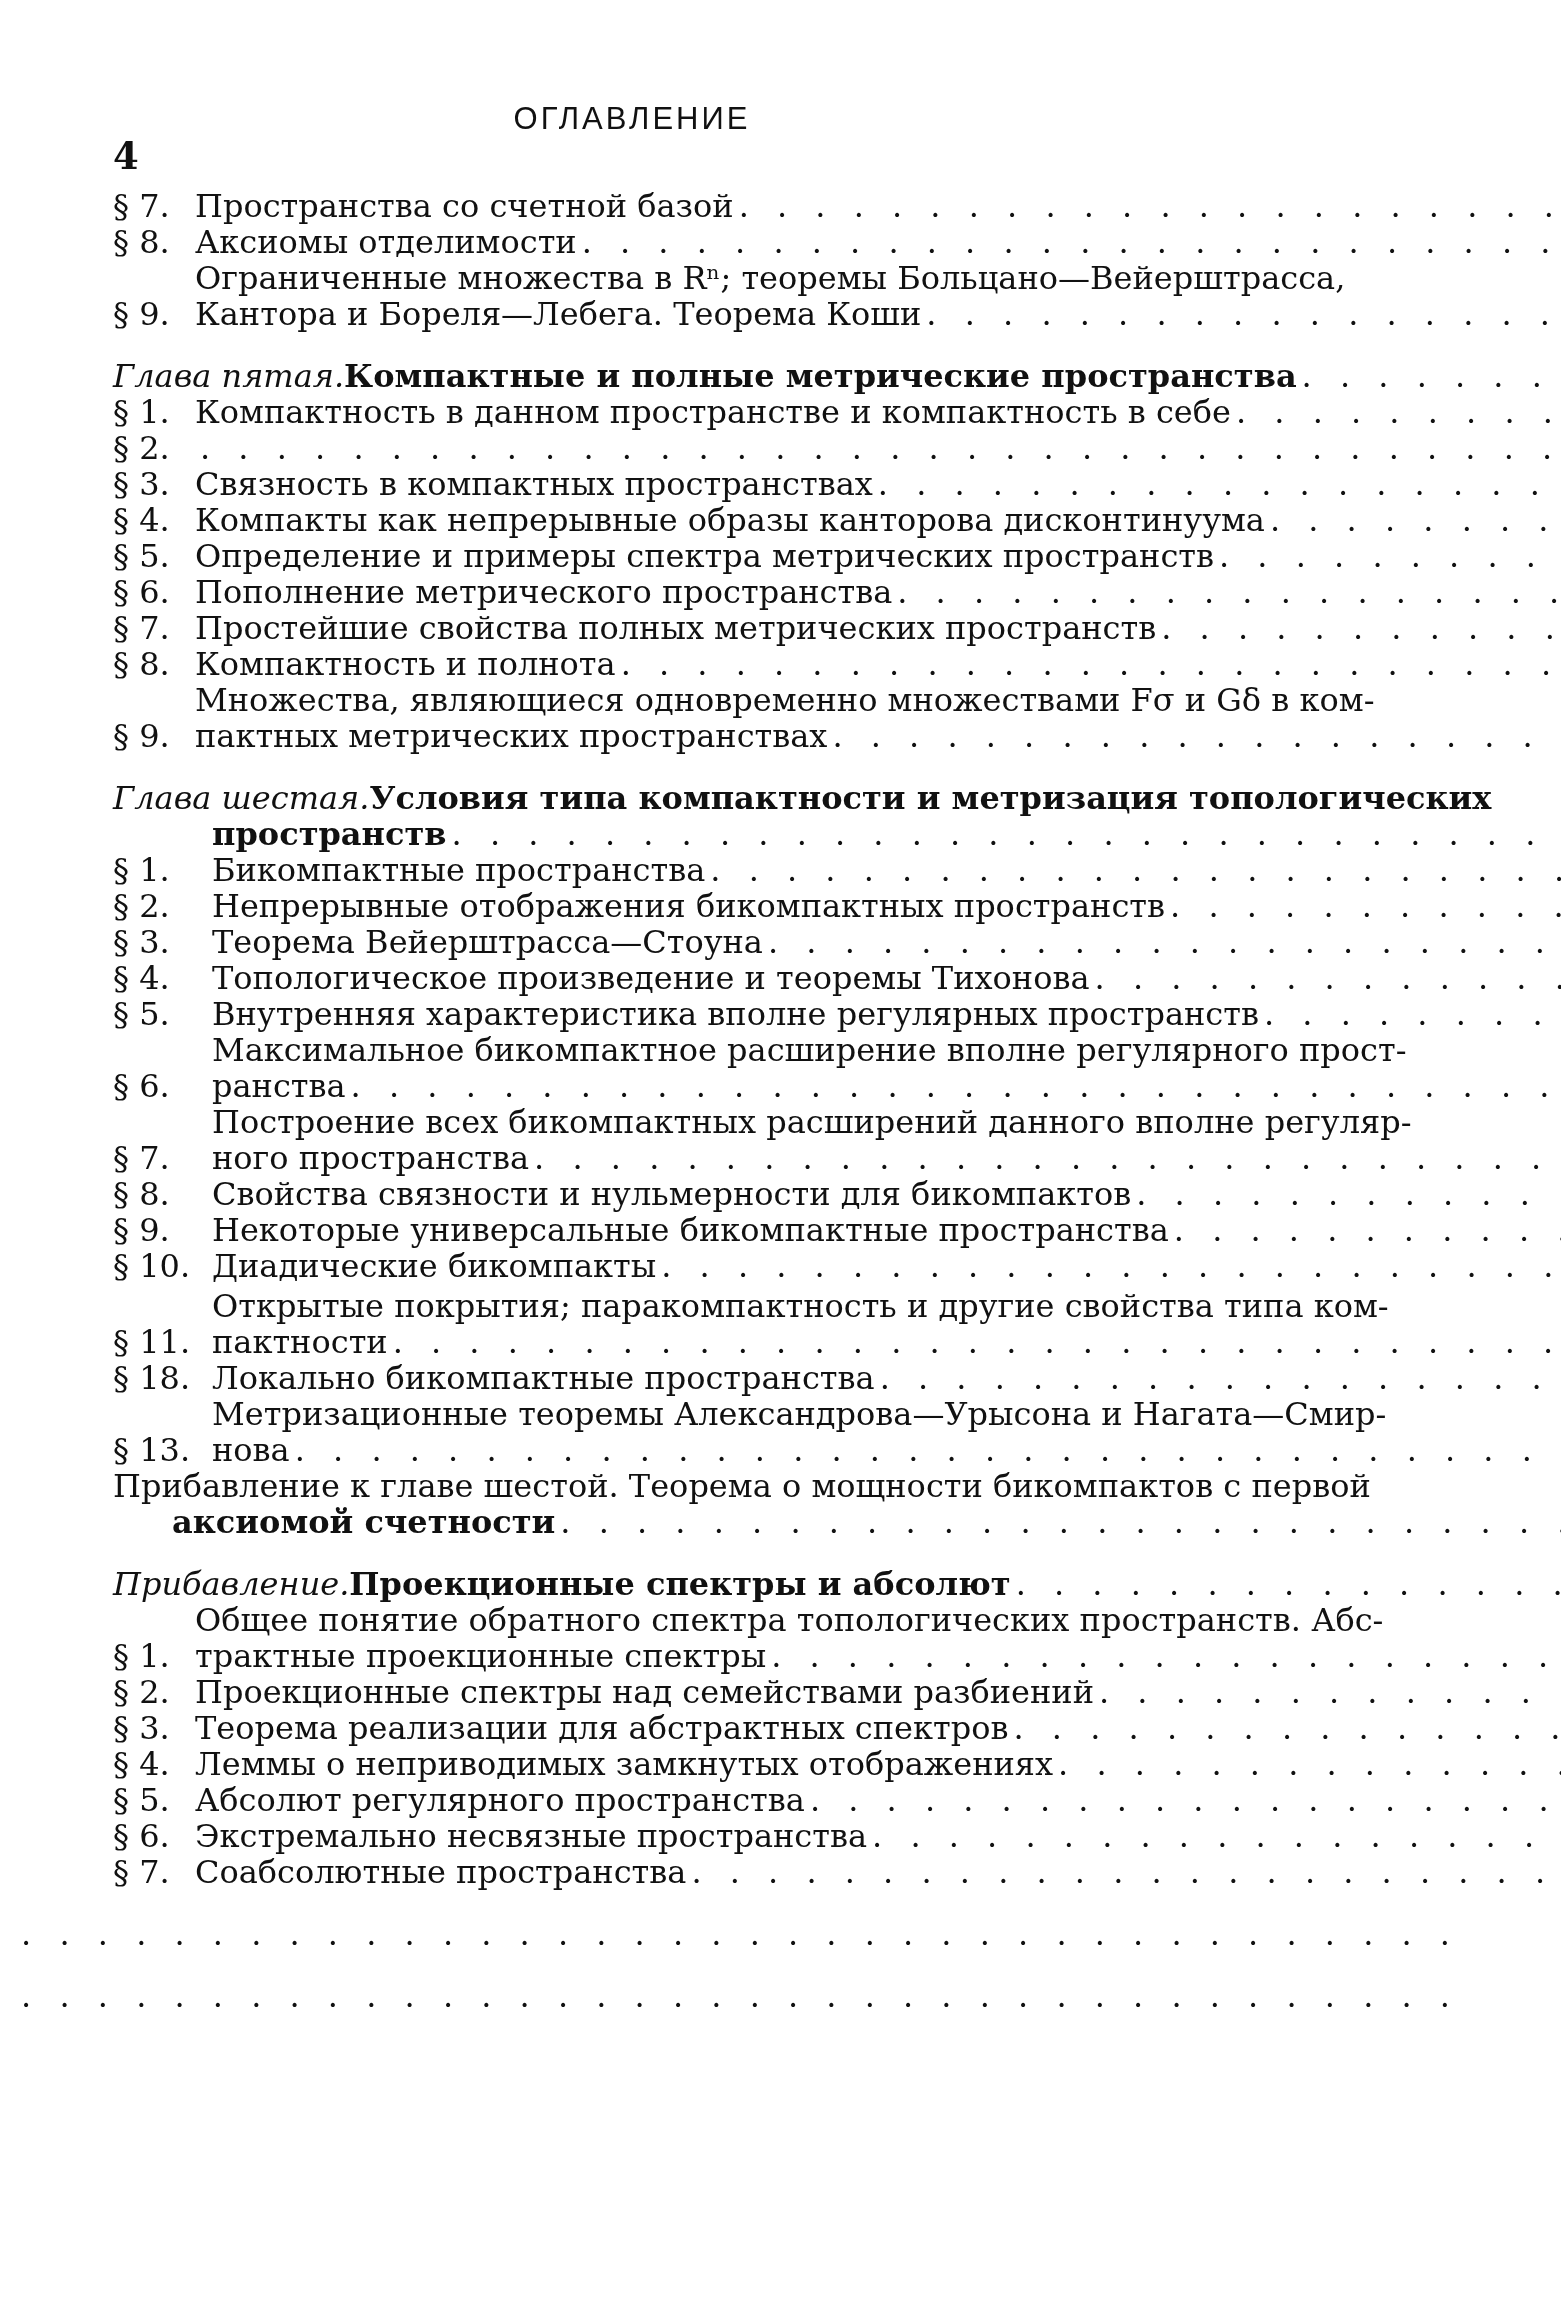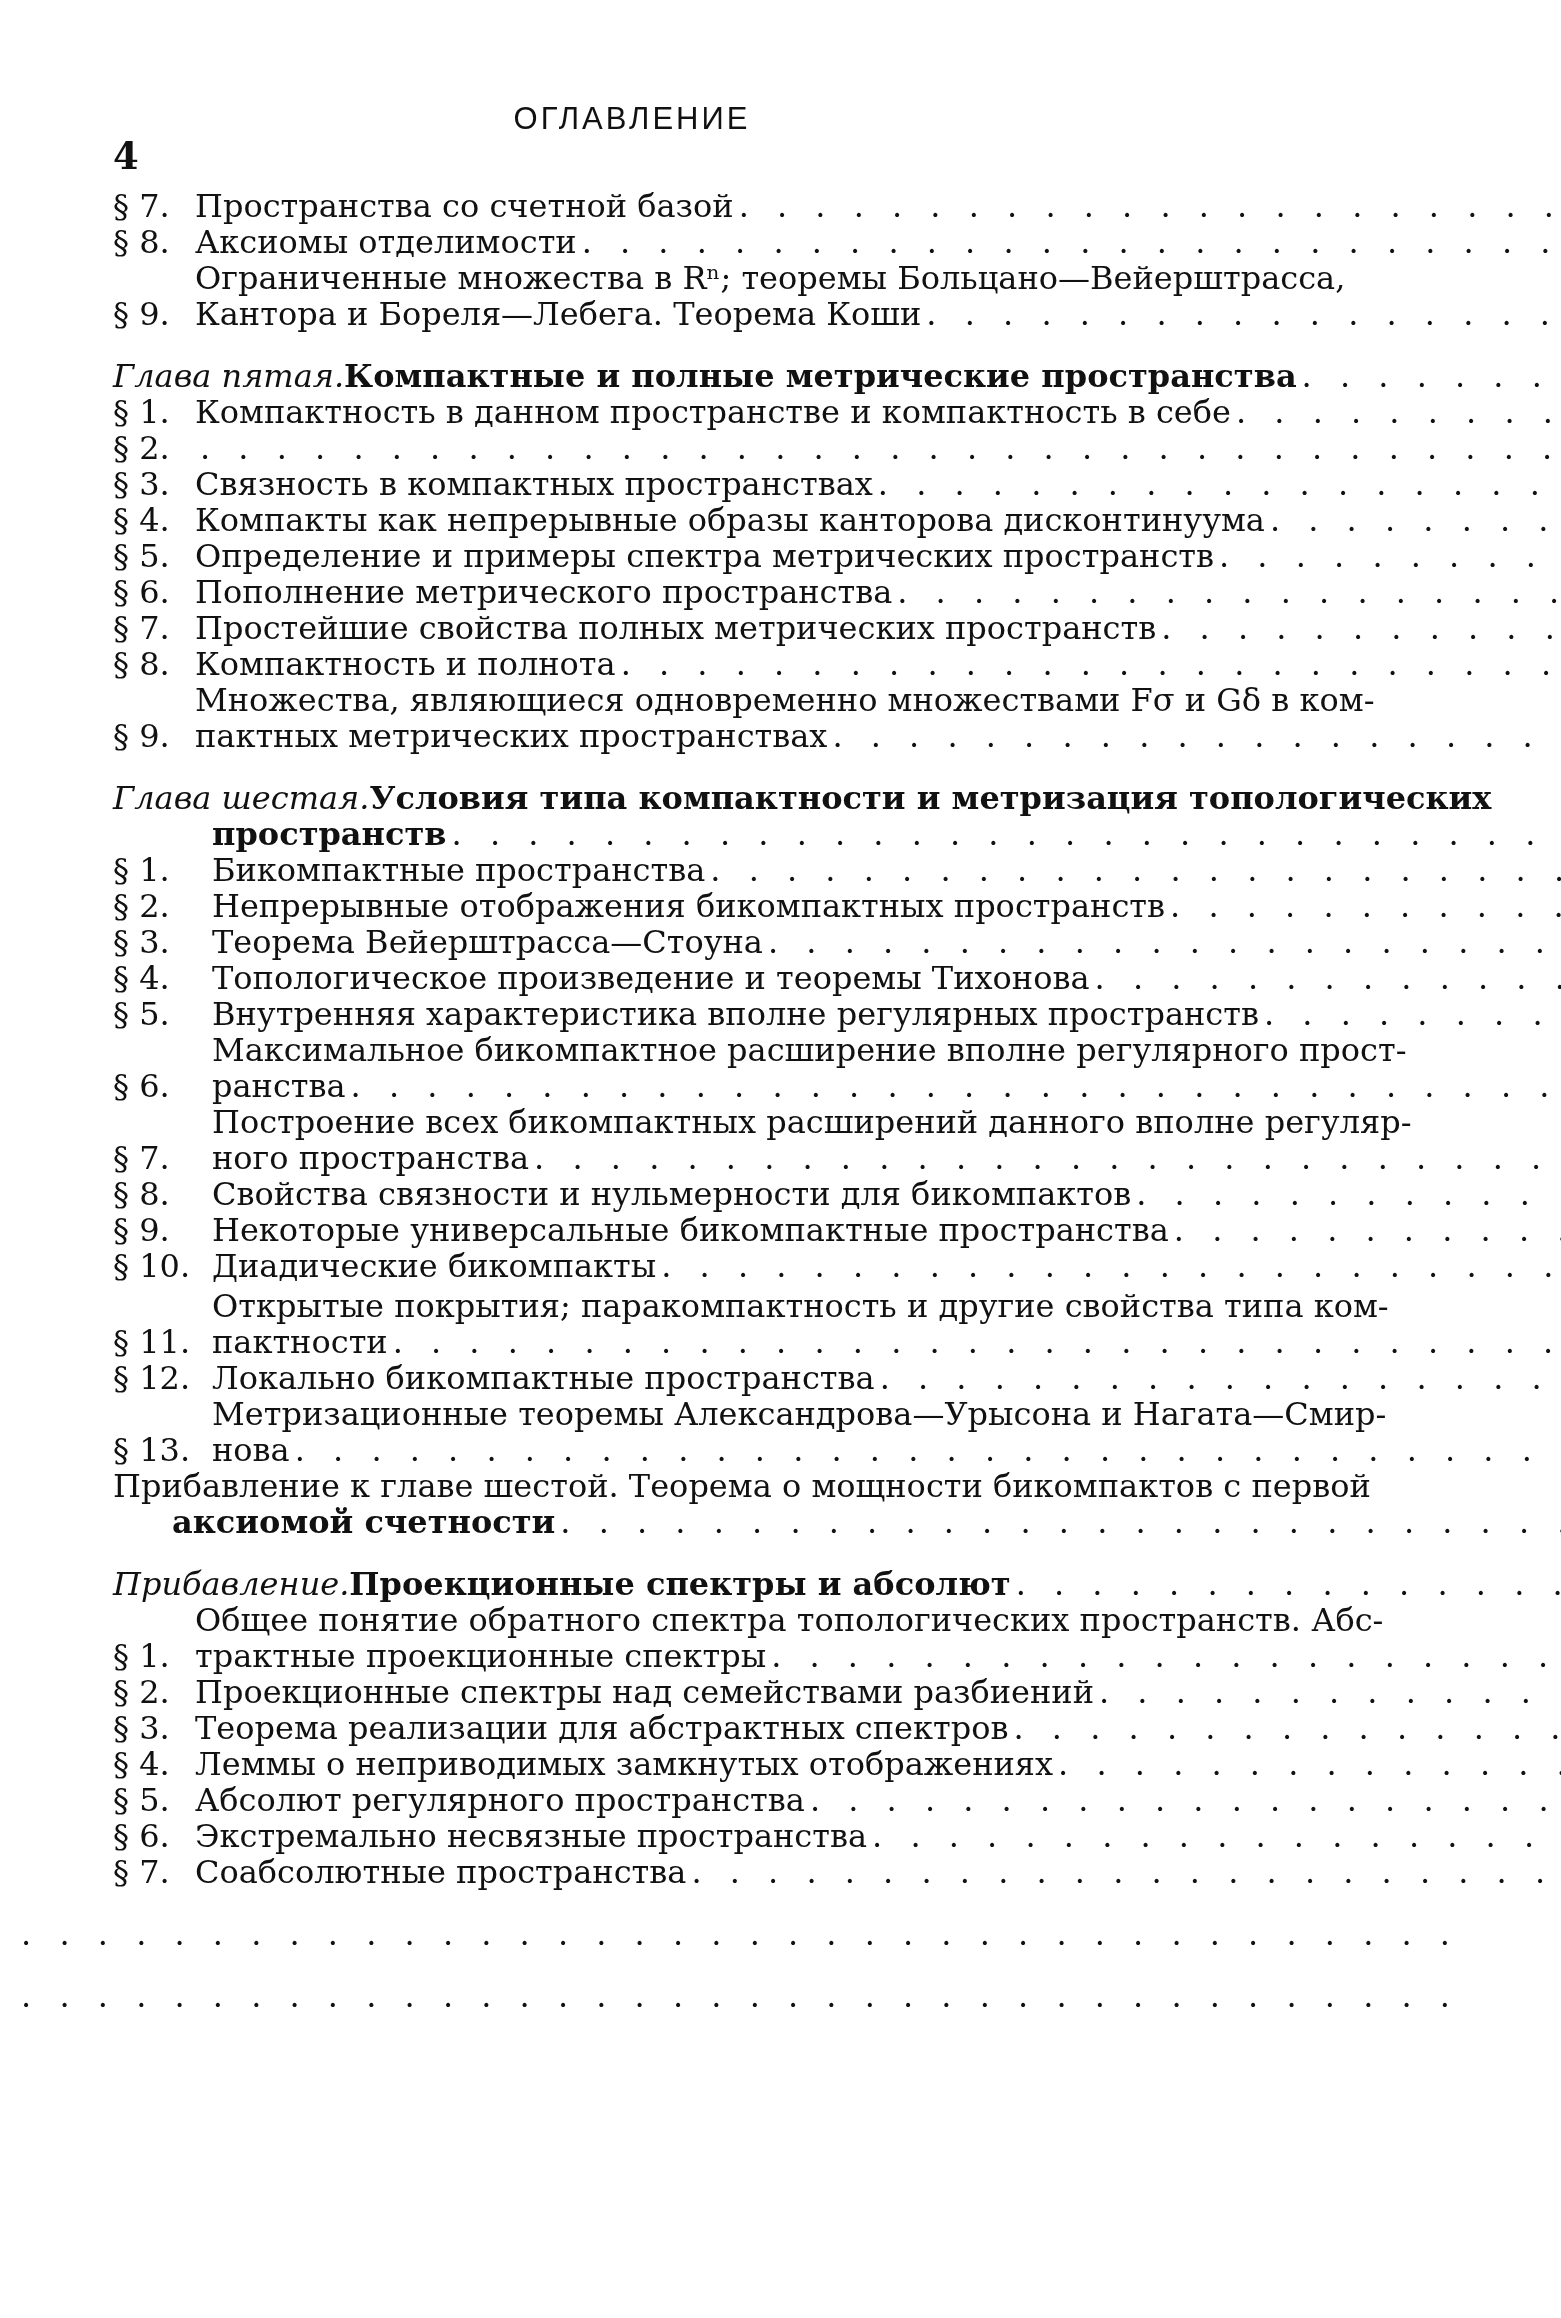--- a/index.html
+++ b/index.html
@@ -278,21 +278,21 @@
         <div class="line">
           <span class="text">Открытые покрытия; паракомпактность и другие свойства типа ком-</span>
         </div>
         <div class="line">
           <span class="text">пактности</span>
           <span class="dots">. . . . . . . . . . . . . . . . . . . . . . . . . . . . . . . . . . . . . . . . . . . . . . . . . . . . . . .</span>
         </div>
       </div>
     </div>
     <div class="entry">
-      <span class="mark" style="width: 99px;">§ 12.</span>
+      <span class="mark" style="width: 99px;">§ 18.</span>
       <div class="body">
         <div class="line">
           <span class="text">Локально бикомпактные пространства</span>
           <span class="dots">. . . . . . . . . . . . . . . . . . . . . . . . . . . . . . . . . . . . . . . . . . . . . . . . . . . . . . .</span>
         </div>
       </div>
     </div>
     <div class="entry">
       <span class="mark" style="width: 99px;">§ 13.</span>
       <div class="body">

